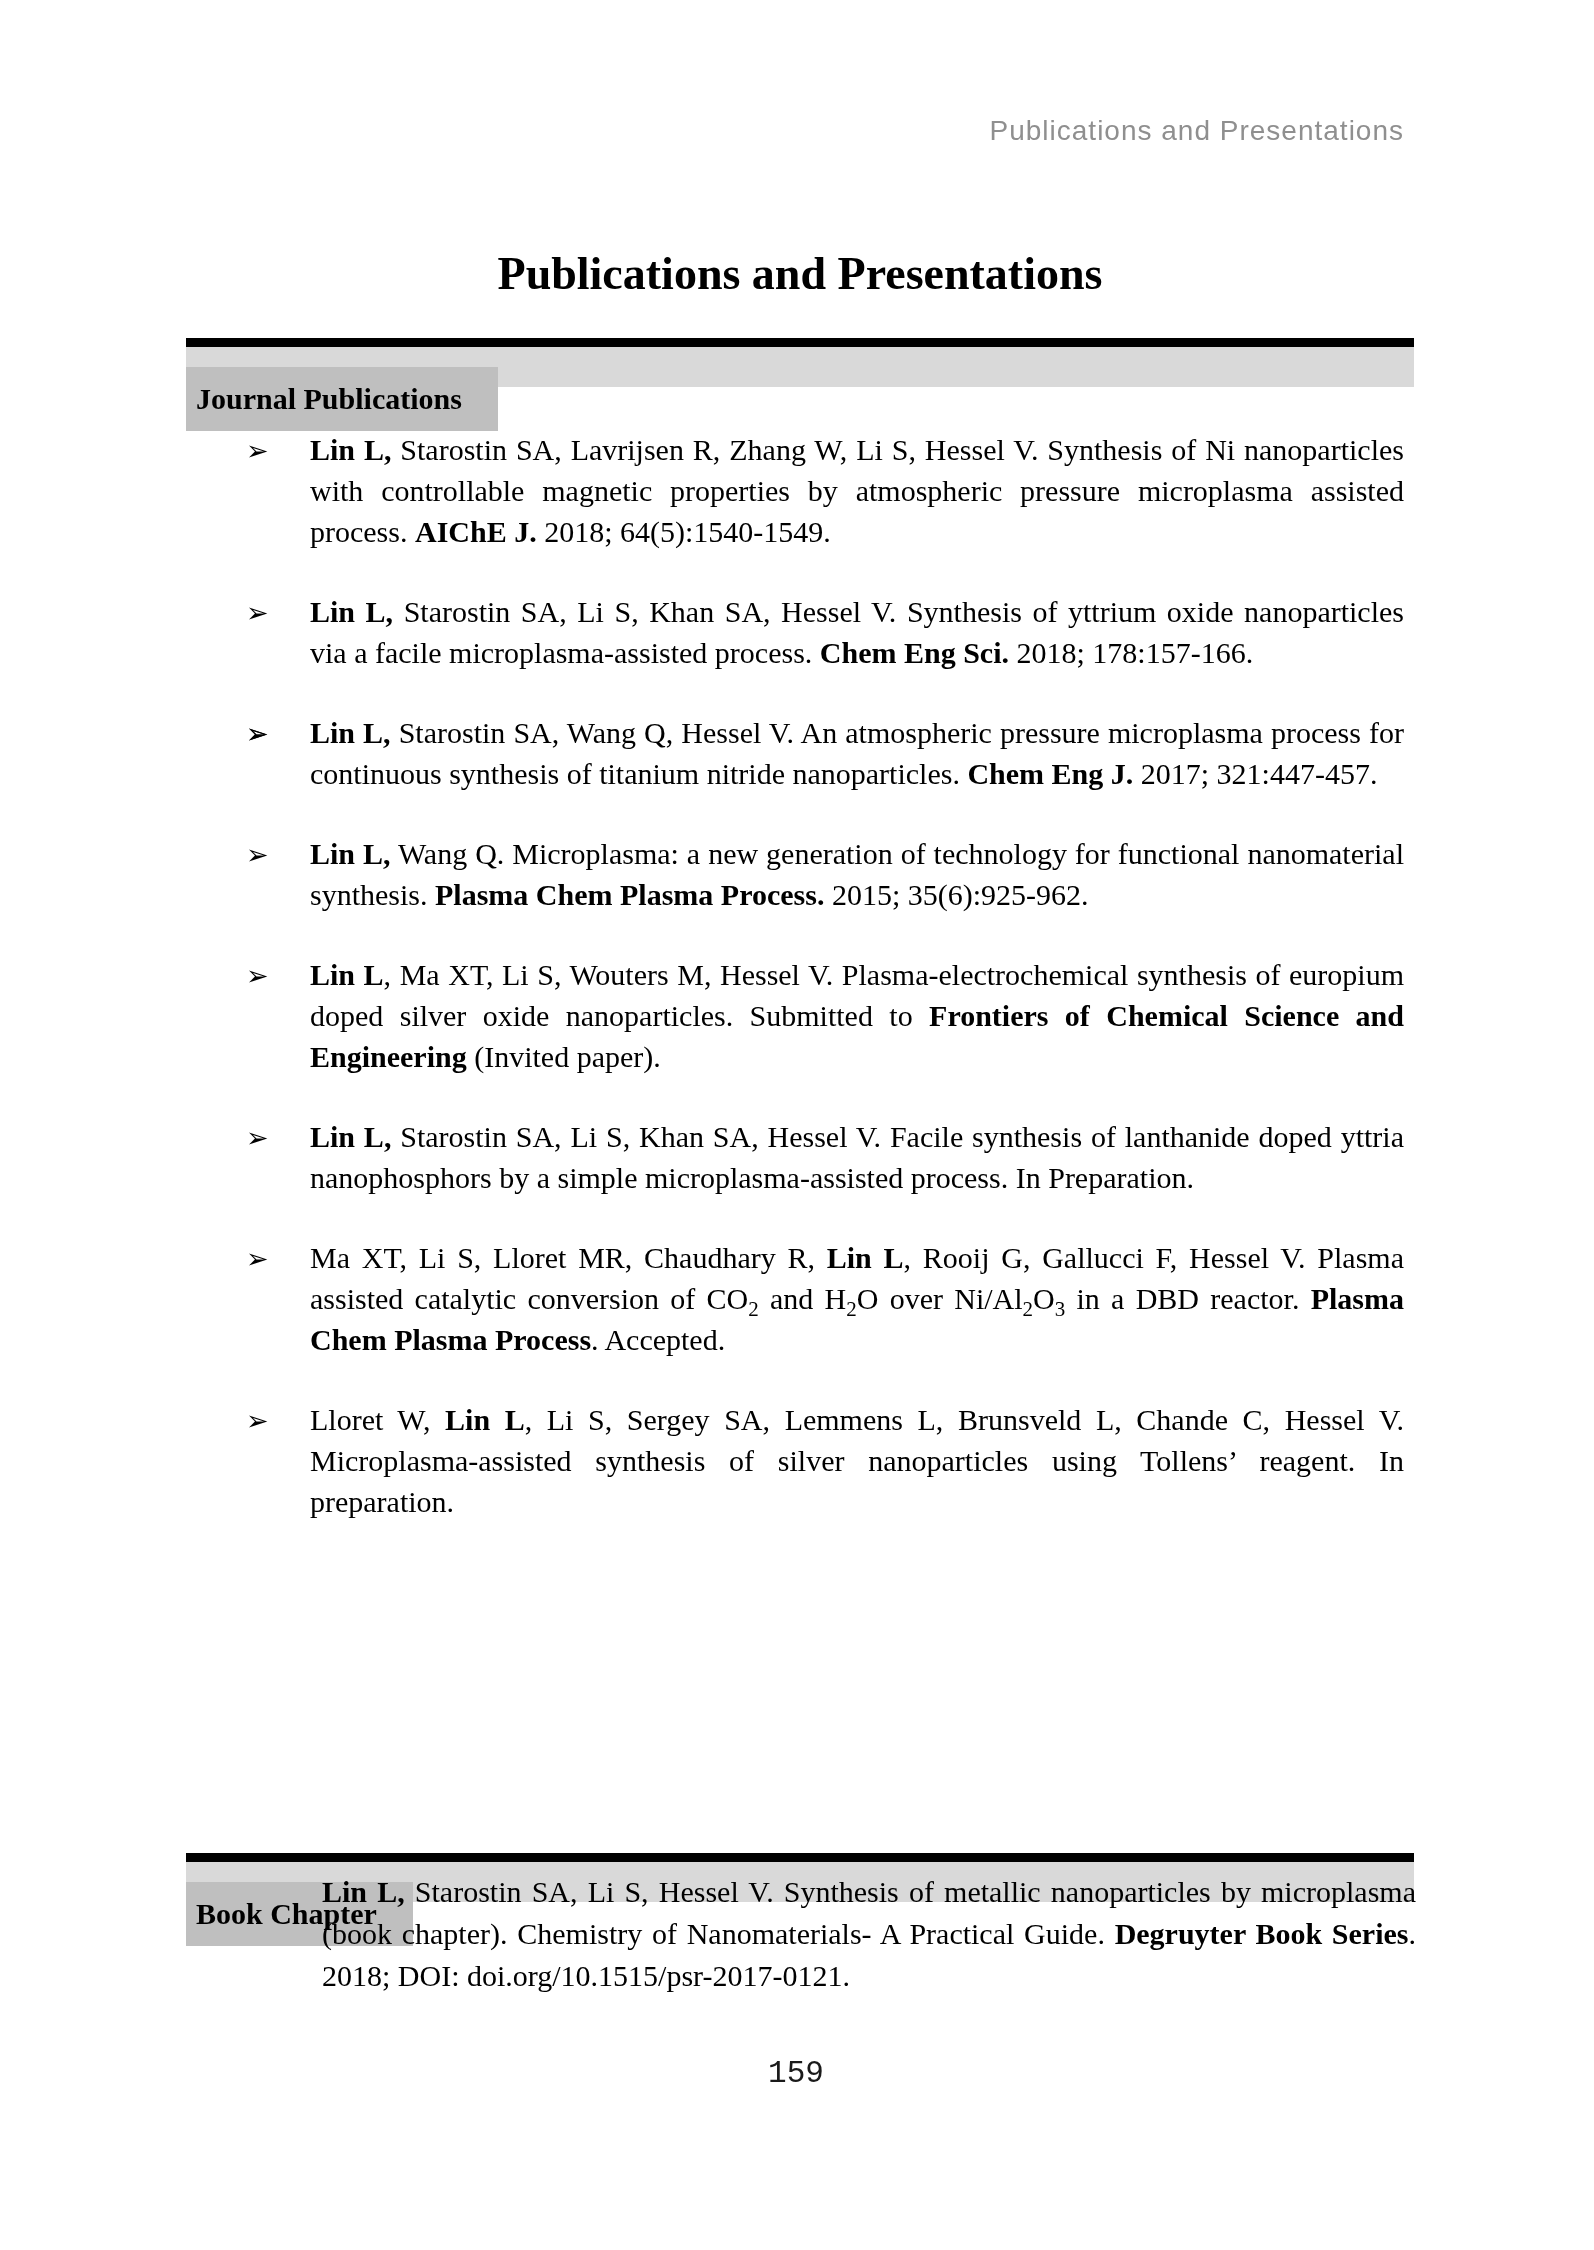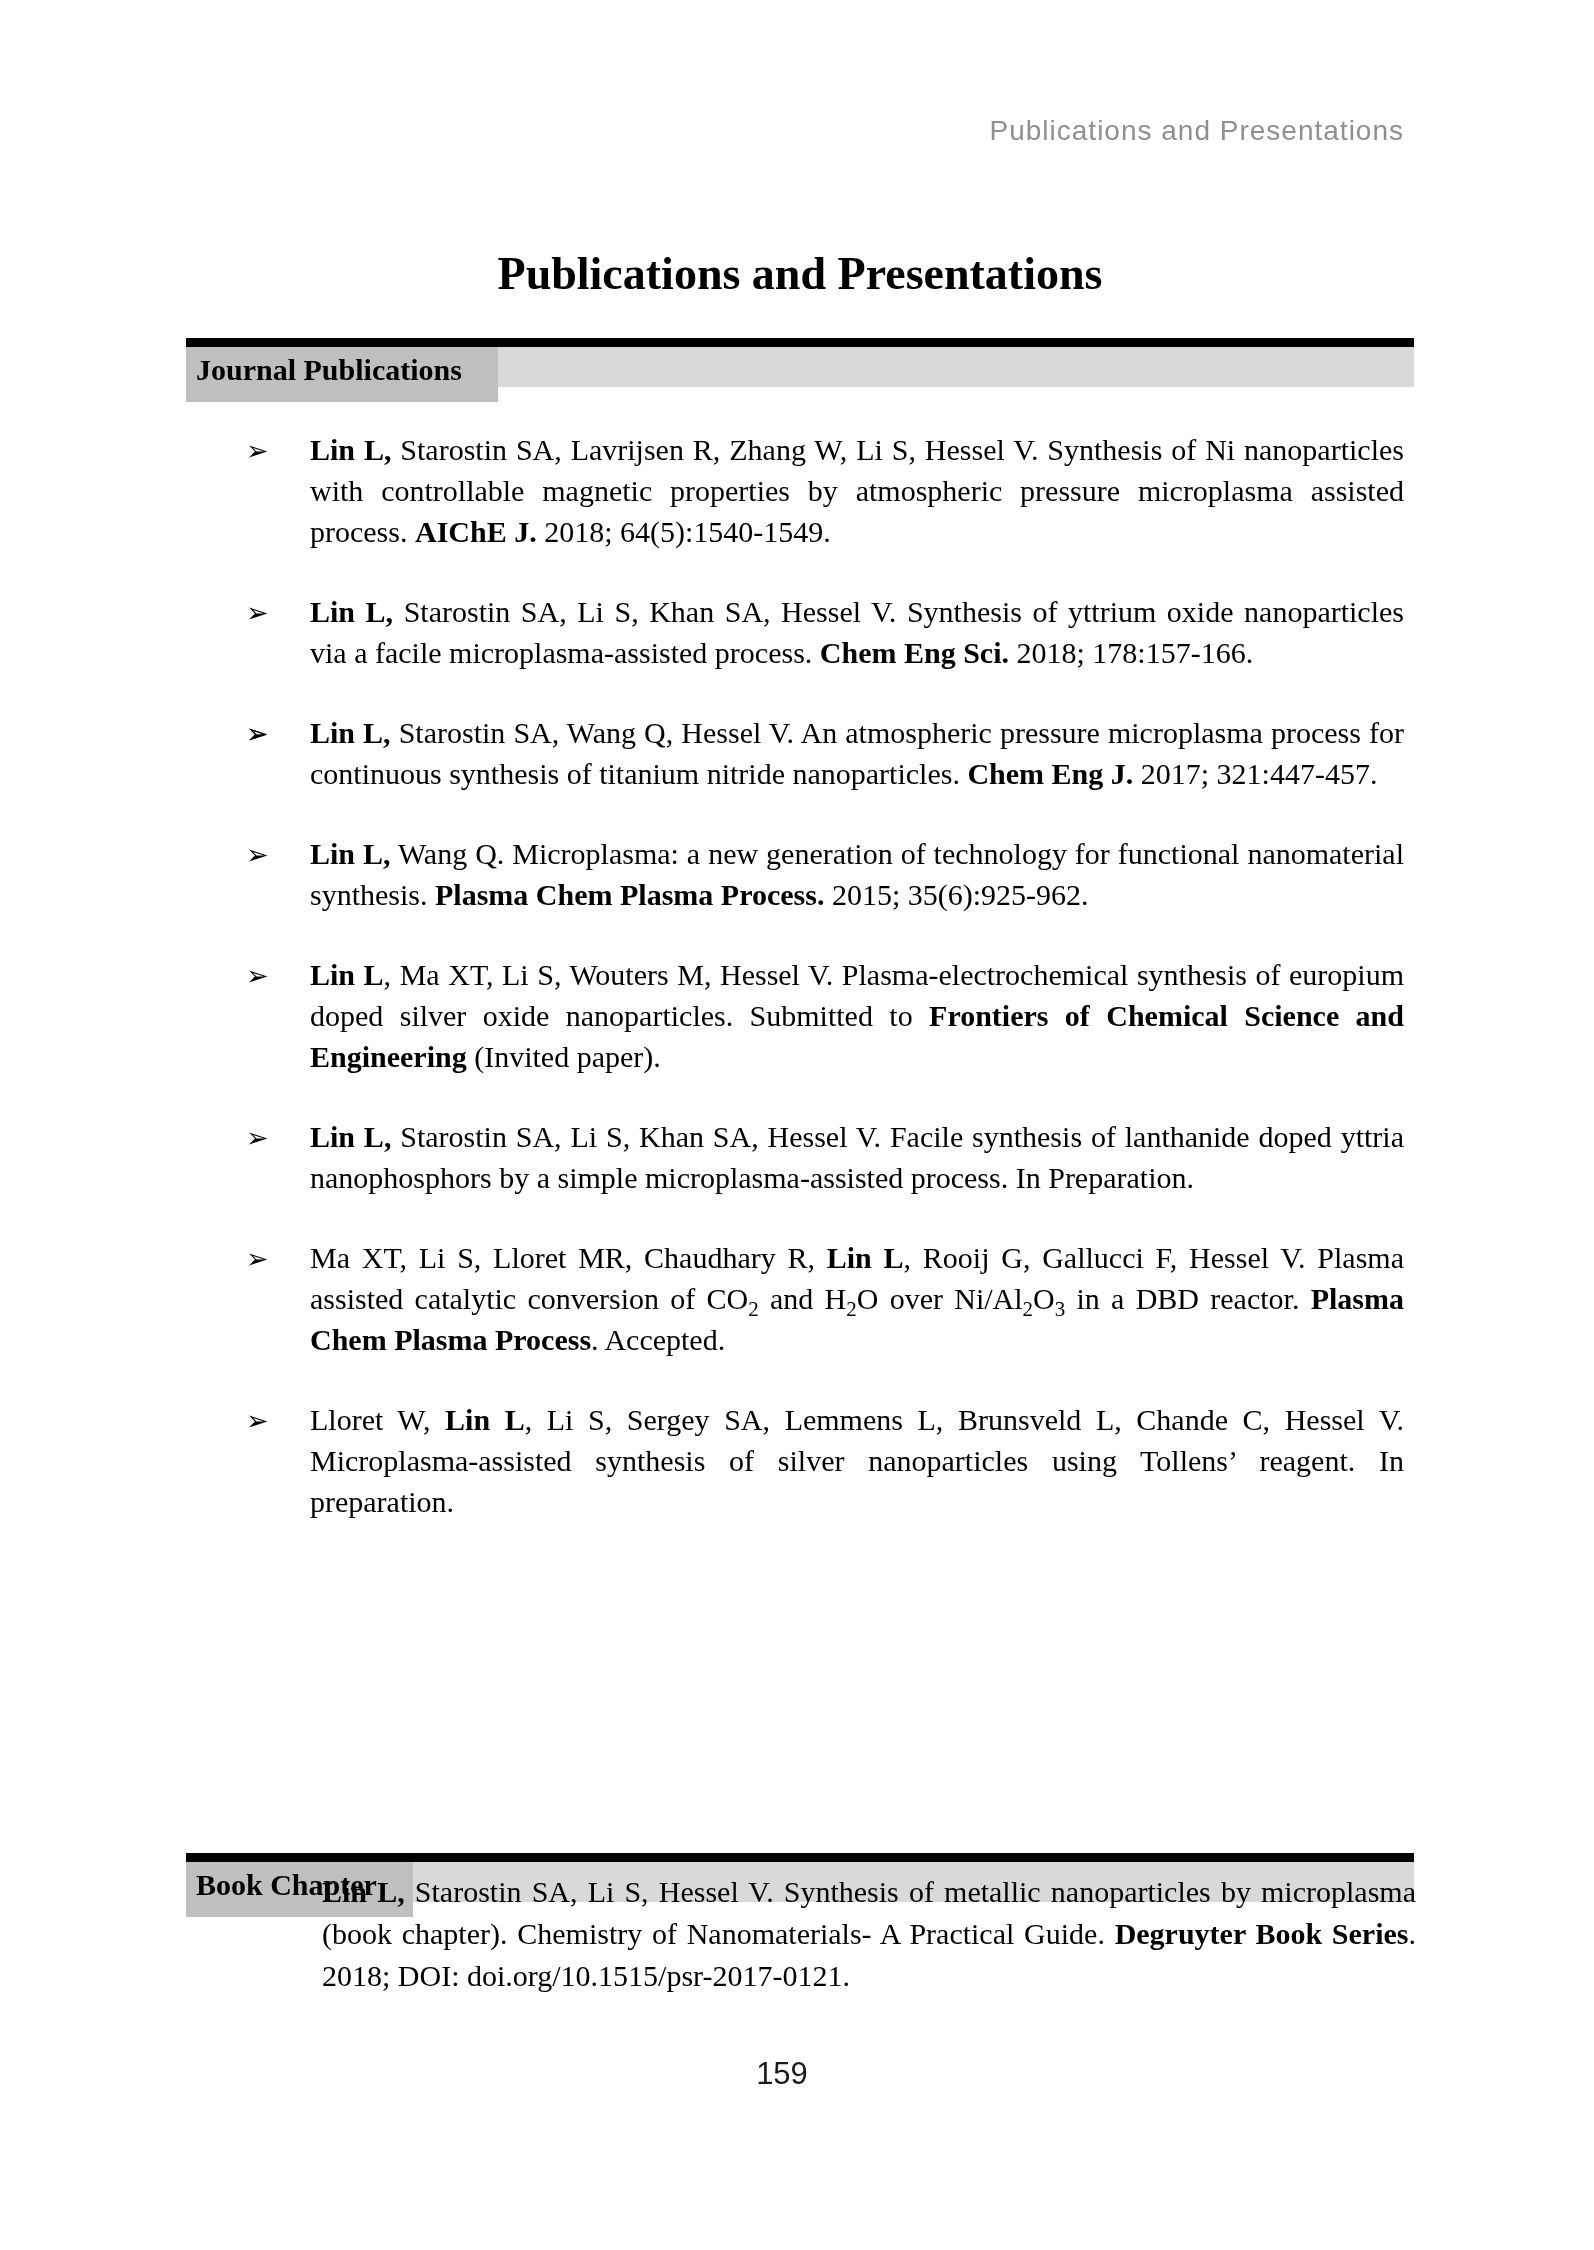--- a/index.html
+++ b/index.html
@@ -39,22 +39,23 @@
   .section-band{
     height:40px;
     background:var(--band-light,#d9d9d9);
   }
   .section-label{
     display:inline-block;
     height:52px;
     background:var(--band-dark,#bfbfbf);
     font-size:30px;line-height:40px;
     font-weight:bold;
-    padding:3px 36px 0 10px;
+    padding:12px 36px 0 10px;
     white-space:nowrap;
+    margin-top:20px;
   }
   .pub-list{
     position:absolute;
     top:429px;left:186px;width:1218px;
     margin:0;padding:0;
     list-style:none;
   }
   .pub-item{
     position:relative;
     padding-left:124px;
@@ -78,23 +79,23 @@
   }
   .book-paragraph{
     position:absolute;
     top:1859px;left:310px;width:1094px;
     margin:12px;
     font-size:30px;line-height:42px;
     text-align:justify;
   }
   .page-number{
     position:absolute;
-    top:2056px;left:168px;width:1228px;
+    top:2056px;left:182px;width:1228px;
     text-align:center;
-    font-family:Liberation Sans, sans-serif;
+    font-family:Liberation Mono, monospace;
     font-size:31px;line-height:36px;
     color:#1a1a1a;
   }
 </style>
 </head>
 <body>
 
 <div class="page">
 
   <div class="running-header">Publications and Presentations</div>

